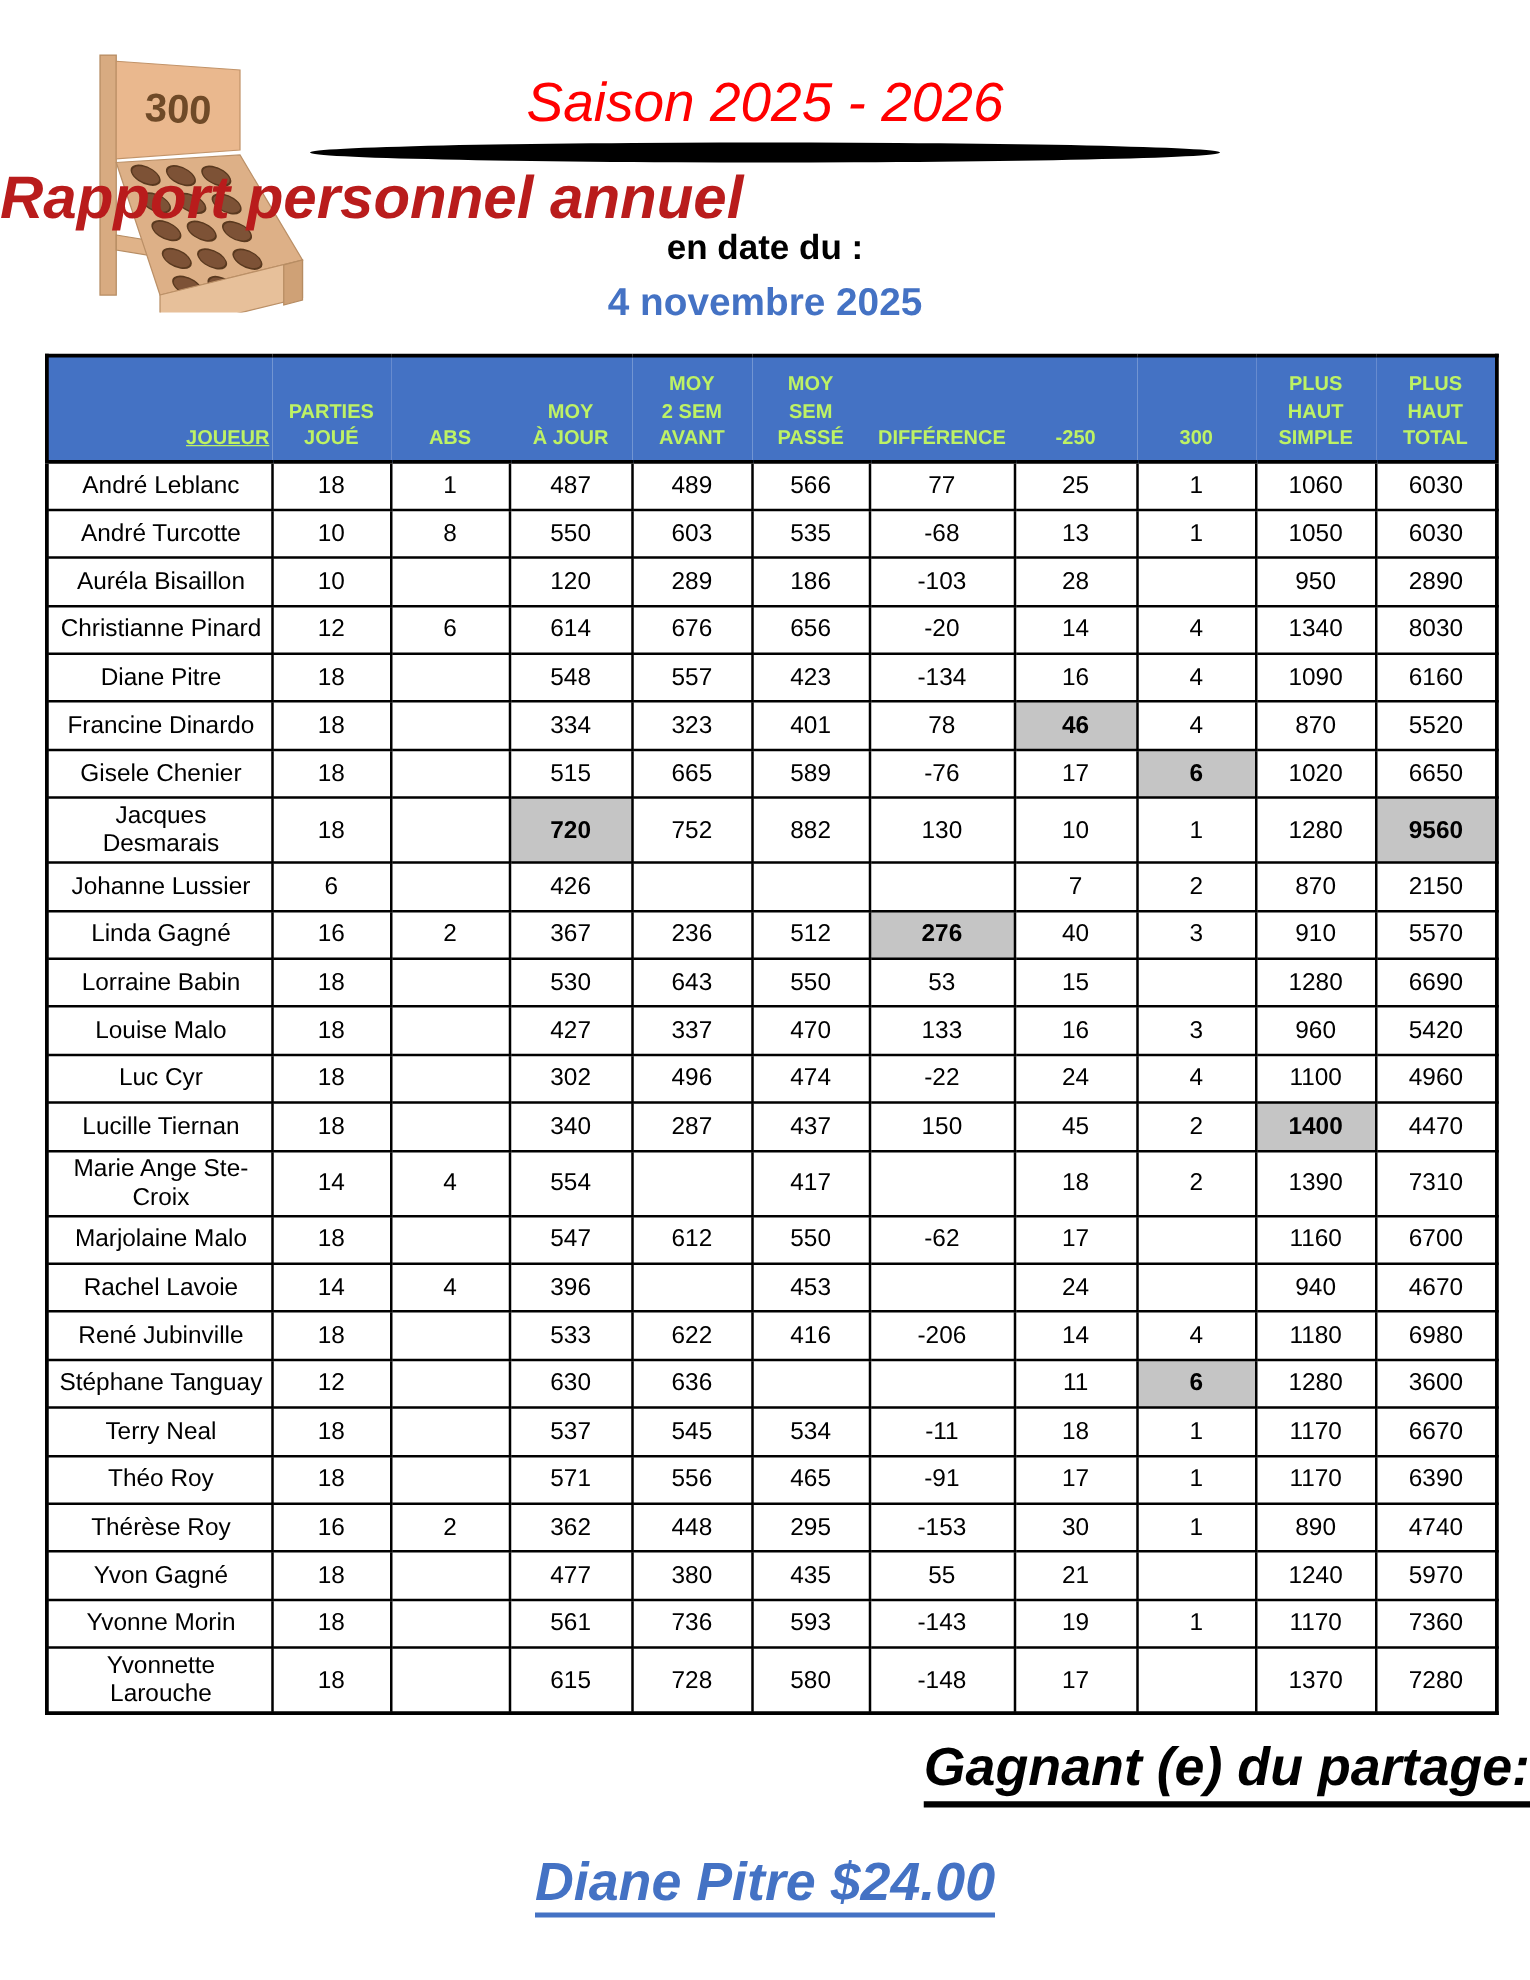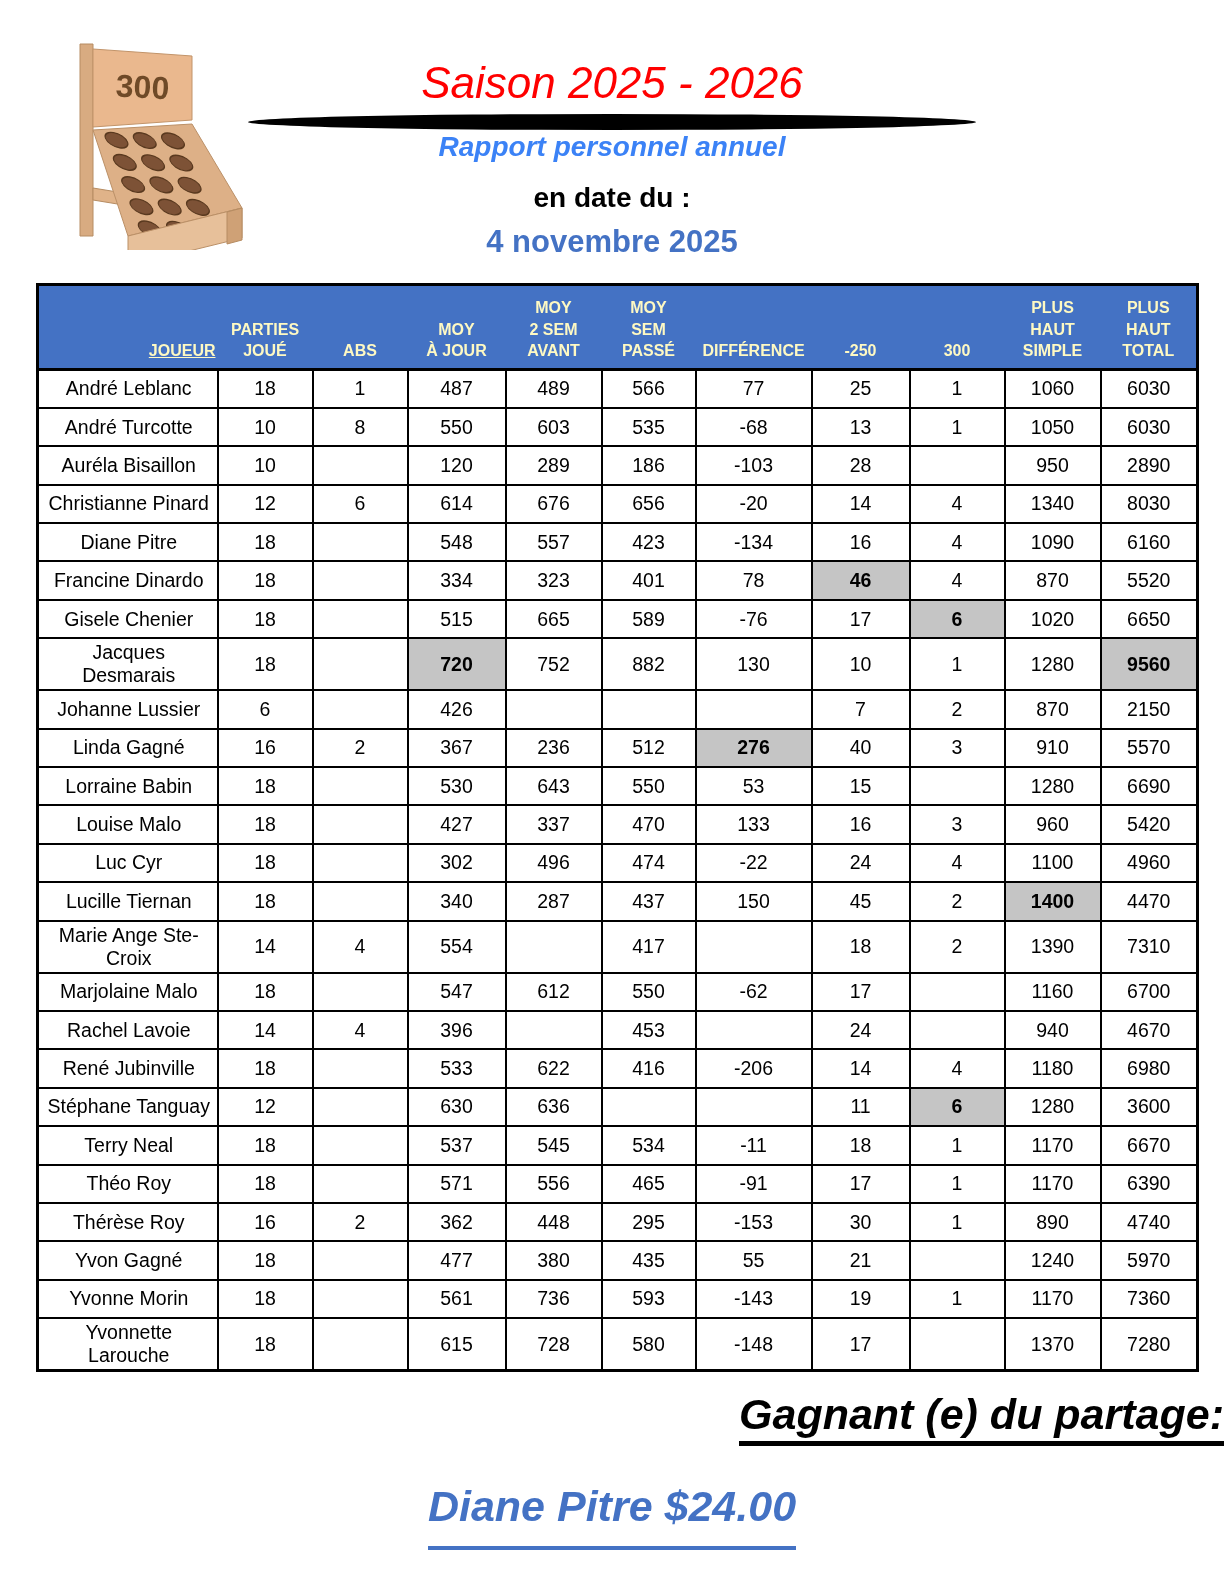--- a/index.html
+++ b/index.html
@@ -14,40 +14,40 @@
     position:relative;width:1224px;height:1584px;background:#ffffff;
     margin:0 auto;overflow:hidden;
   }
   
   .season-title{
     position:absolute;top:58px;left:0;width:100%;text-align:center;
     font-size:44px;font-style:italic;color:var(--title-red);font-weight:normal;
   }
   .divider-ellipse{position:absolute;top:113px;left:246px;}
   .report-title{
-    position:absolute;top:131px;left:0;width:100%;text-align:center;
-    font-size:28px;font-style:italic;font-weight:bold;color:#3b82f6;
+    position:absolute;top:131px;left:0;width:100%;text-align:left;
+    font-size:48px;font-style:italic;font-weight:bold;color:#b91c1c;
   }
   .date-label{
     position:absolute;top:182px;left:0;width:100%;text-align:center;
     font-size:28px;font-weight:bold;color:#000;
   }
   .date-value{
     position:absolute;top:224px;left:0;width:100%;text-align:center;
     font-size:31px;font-weight:bold;color:var(--accent-blue);
   }
   .board-svg{position:absolute;top:40px;left:62px;}
   
   table.stats{
     position:absolute;top:283px;left:36px;width:1160px;
     border-collapse:collapse;table-layout:fixed;
     border:3px solid #000;
   }
   table.stats th{
-    background:var(--header-bg);color:#fef9c3;font-weight:bold;
+    background:var(--header-bg);color:#bef264;font-weight:bold;
     font-size:16px;line-height:1.35;vertical-align:bottom;text-align:center;
     padding:4px 2px 6px 2px;border:0;white-space:pre-line;
     border-bottom:3px solid #000;
   }
   table.stats th.col-joueur{text-align:right;text-decoration:underline;}
   table.stats thead tr{height:85px;}
   table.stats tbody tr{height:38.4px;}
   table.stats td{
     border:2px solid #000;font-size:19.5px;color:#000;text-align:center;
     padding:2px 3px;background:#fff;vertical-align:middle;
@@ -60,21 +60,21 @@
   }
   .winner-label span{
     font-size:43px;font-style:italic;font-weight:bold;color:#000;
     border-bottom:5px solid #000;padding-bottom:3px;
   }
   .winner-value{
     position:absolute;top:1482px;left:0;width:100%;text-align:center;
   }
   .winner-value span{
     font-size:43px;font-style:italic;font-weight:bold;color:var(--accent-blue);
-    border-bottom:4px solid var(--accent-blue);padding-bottom:16px;
+    border-bottom:4px solid var(--accent-blue);padding-bottom:0;
   }
 </style>
 </head>
 <body>
 
 <div class="page">
 
   <svg class="board-svg" width="195" height="210" viewBox="0 0 195 210" aria-hidden="true">
 
     <polygon points="18,4 31,4 31,196 18,196" fill="#d8ab81" stroke="#b68c62" stroke-width="1"></polygon>

